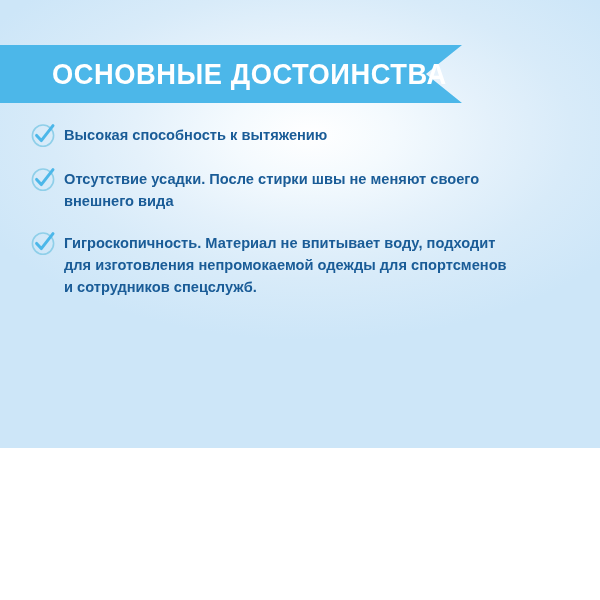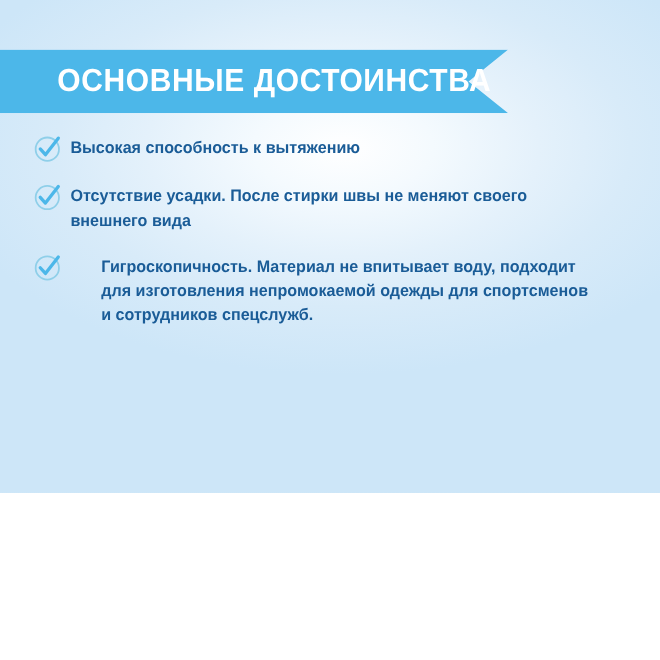--- a/index.html
+++ b/index.html
@@ -108,21 +108,20 @@
     transform-origin: left top;
     max-width: 545px;
   }
   .benefit-text .line {
     display: block;
     white-space: nowrap;
   }
   
   .benefit-item.gap-before {
     margin-top: 10px;
-    gap: 28px;
   }
 </style>
 </head>
 <body>
 
 <div id="poster">
 
   <div class="banner-wrap">
     <div class="banner-shape"></div>
     <div class="banner-title">ОСНОВНЫЕ ДОСТОИНСТВА</div>

